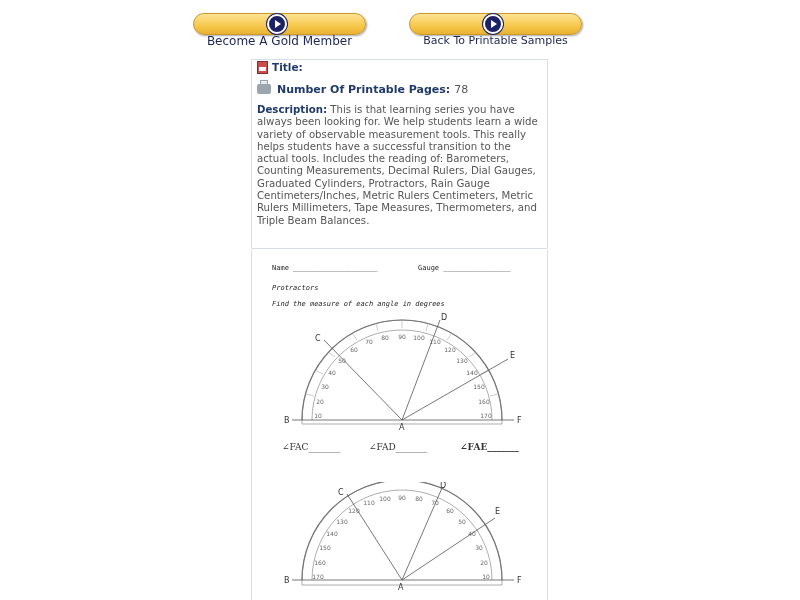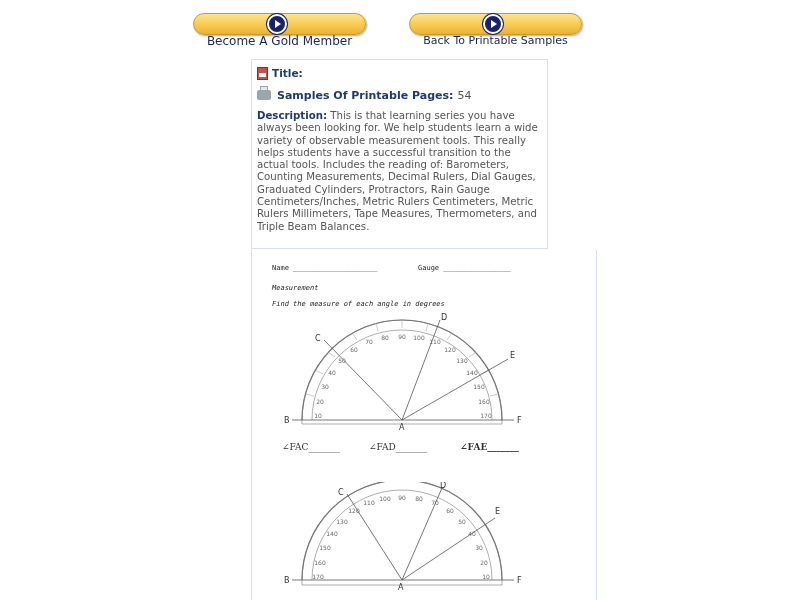--- a/index.html
+++ b/index.html
@@ -24,40 +24,40 @@
   .btn .play::after {
     content: ""; position: absolute; left: 6px; top: 4px;
     border-left: 6px solid #ffffff; border-top: 4px solid transparent; border-bottom: 4px solid transparent;
   }
   #btn-gold { left: 193px; width: 173px; }
   #btn-back { left: 409px; width: 173px; }
 
   .info {
     position: absolute; left: 251px; top: 59px; width: 297px; height: 190px;
     border: 1px solid #d6e0ea; box-sizing: border-box; background: #ffffff;
-    padding: 6px 5px 0 5px;
+    padding: 0 5px 0 5px;
   }
   .row { display: flex; align-items: center; font-size: 11px; color: #555; }
   .row b { color: #203a6b; margin-right: 4px; }
   .row1 { height: 14px; margin-bottom: 8px; font-size: 10.5px; }
   .row2 { height: 14px; margin-bottom: 8px; font-size: 11px; }
   .ico-pdf {
     width: 11px; height: 13px; background: #c94d4d; margin-right: 4px; flex: none;
     border: 1px solid #8a2a2a; box-sizing: border-box; position: relative;
   }
   .ico-pdf::after { content: ""; position: absolute; left: 1px; right: 1px; bottom: 2px; height: 4px; background: #fff; }
   .ico-printer {
     width: 14px; height: 10px; background: #9aa5ad; border-radius: 2px; margin-right: 6px; flex: none; position: relative;
   }
   .ico-printer::before { content: ""; position: absolute; left: 3px; top: -4px; width: 8px; height: 5px; background: #e6e9ec; border: 1px solid #9aa5ad; box-sizing: border-box; }
   .desc { font-size: 10.2px; line-height: 12.3px; color: #555; margin: 0; }
   .desc b { color: #203a6b; margin-top: 28px; }
 
   .sheet {
-    position: absolute; left: 251px; top: 250px; width: 346px; height: 350px;
+    position: absolute; left: 251px; top: 250px; width: 297px; height: 350px;
     border-left: 1px solid #d6e0ea; border-right: 1px solid #d6e0ea; box-sizing: border-box; background: #fff;
   }
   .ws-line { position: absolute; font-family: "DejaVu Sans Mono", monospace; font-size: 7px; color: #222; }
   .ws-italic { font-style: italic; }
   .ws-angle { position: absolute; font-family: "DejaVu Serif", serif; font-size: 9px; color: #333; }
   svg text { font-family: "DejaVu Sans", sans-serif; }
 </style>
 </head>
 <body>
 
@@ -70,33 +70,33 @@
   <span style="font-size:11px;">Back To Printable Samples</span>
 </div>
 
 <div class="info">
   <div class="row row1">
     <span class="ico-pdf"></span>
     <b>Title:</b>
   </div>
   <div class="row row2">
     <span class="ico-printer"></span>
-    <b>Samples Of Printable Pages:</b>
-    <span>54</span>
+    <b>Number Of Printable Pages:</b>
+    <span>78</span>
   </div>
   <p class="desc">
     <b>Description:</b>
     <span>This is that learning series you have always been looking for. We help students learn a wide variety of observable measurement tools. This really helps students have a successful transition to the actual tools. Includes the reading of: Barometers, Counting Measurements, Decimal Rulers, Dial Gauges, Graduated Cylinders, Protractors, Rain Gauge Centimeters/Inches, Metric Rulers Centimeters, Metric Rulers Millimeters, Tape Measures, Thermometers, and Triple Beam Balances.</span>
   </p>
 </div>
 
 <div class="sheet">
   <div class="ws-line" style="left:20px; top:14px;">Name ____________________</div>
   <div class="ws-line" style="left:166px; top:14px;">Gauge ________________</div>
-  <div class="ws-line ws-italic" style="left:20px; top:34px;">Measurement</div>
+  <div class="ws-line ws-italic" style="left:20px; top:34px;">Protractors</div>
   <div class="ws-line ws-italic" style="left:20px; top:50px;">Find the measure of each angle in degrees</div>
 
   <svg style="position:absolute; left:0; top:62px;" width="297" height="120">
     <g stroke="#777" fill="none">
       <path d="M 50 108 A 100 100 0 0 1 250 108" stroke-width="1.2"></path>
       <path d="M 60 108 A 90 90 0 0 1 240 108" stroke-width="0.6"></path>
       <path d="M 50 108 A 100 100 0 0 1 250 108 L 250 112 L 50 112 Z" stroke-width="0.6"></path>
     </g>
     <g stroke="#999" stroke-width="0.5">
       <line x1="150" y1="8" x2="150" y2="16"></line>

